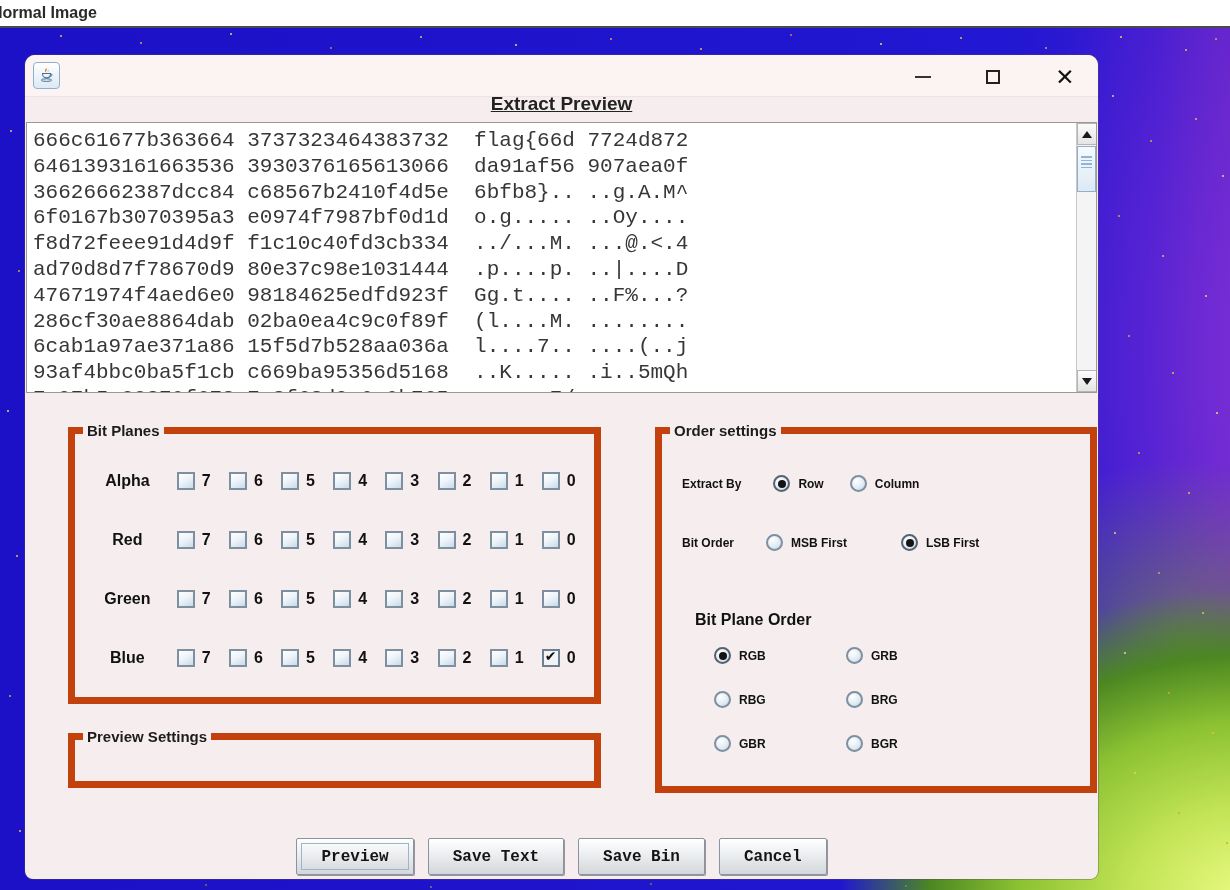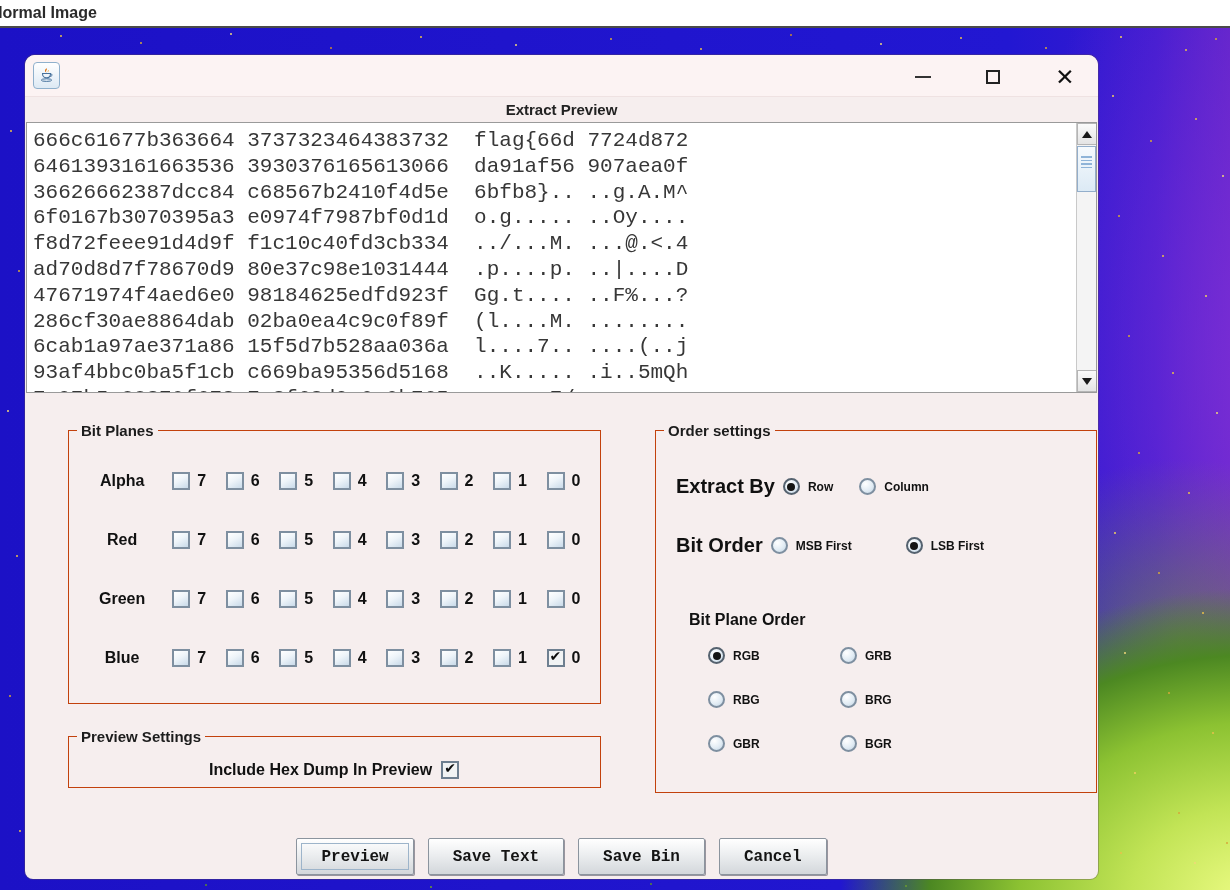--- a/index.html
+++ b/index.html
@@ -59,22 +59,22 @@
     background:linear-gradient(#ffffff,#dde9f4);
     display:flex; align-items:center; justify-content:center;
   }
   .wc { position:absolute; top:7px; width:30px; height:30px; display:flex; align-items:center; justify-content:center; cursor:default; }
   .wc-min  { right:160px; }
   .wc-max  { right:90px; }
   .wc-close{ right:18px; font-size:23px; color:#111; font-weight:400; }
   .glyph-min { width:16px; height:0; border-top:2px solid #333; }
   .glyph-max { width:14px; height:14px; border:2px solid #222; background:transparent; }
   .preview-title {
-    position:absolute; left:0; top:46px; width:100%; text-align:center;
-    font-size:15px; font-weight:bold; color:#222;
+    position:absolute; left:0; top:38px; width:100%; text-align:center;
+    font-size:19px; font-weight:bold; color:#222;text-decoration:underline;
   }
   
   .textarea {
     position:absolute; left:1px; top:67px; width:1071px; height:271px;
     background:#ffffff; border:1px solid #9a9a9a; overflow:hidden;
   }
   .hexrows {
     position:absolute; left:0; top:0; right:21px; bottom:0;
     padding:5px 0 0 6px; overflow:hidden;
     font-family:"Liberation Mono","DejaVu Sans Mono",monospace;
@@ -98,21 +98,21 @@
     background:linear-gradient(#f6fafd,#dcea f5); background:linear-gradient(#f6fafd,#dceaf5);
     border:1px solid #93aecb;
   }
   .sb-thumb::after {
     content:""; position:absolute; left:3px; right:3px; top:9px; height:13px;
     background:repeating-linear-gradient(to bottom,#8fb4d8 0 1.5px,transparent 1.5px 3.5px);
   }
   
   fieldset {
     position:absolute; margin:0; padding:0;
-    border:1px solid #c2410c; background:transparent;
+    border:7px solid #c2410c; background:transparent;
   }
   legend {
     margin-left:8px; padding:0 4px;
     font-size:15px; font-weight:bold; color:#1c1c1c;
   }
   .fs-bitplanes { left:43px; top:367px; width:533px; height:282px; }
   .fs-order     { left:630px; top:367px; width:442px; height:371px; }
   .fs-preview   { left:43px; top:673px; width:533px; height:60px; }
   
   .bp-rows { position:absolute; left:0; top:12px; right:0; }
@@ -141,21 +141,21 @@
   .radio.selected::after {
     content:""; position:absolute; left:50%; top:50%; width:8px; height:8px;
     margin:-4px 0 0 -4px; border-radius:50%; background:#141414;
   }
   .opt { display:flex; align-items:center; }
   .opt-label { margin-left:8px; font-size:12px; font-weight:bold; color:#111; }
   
   .os-row { position:absolute; left:20px; display:flex; align-items:center; }
   .os-row1 { top:36px; }
   .os-row2 { top:95px; }
-  .os-label { font-size:20px; font-weight:bold; color:#111; margin-right:8px; }
+  .os-label { font-size:12px; font-weight:bold; color:#111; margin-right:32px; }
   .os-row .opt { margin-right:26px; }
   .bpo-title { position:absolute; left:33px; top:172px; font-size:16px; font-weight:bold; color:#111; }
   .bpo-grid {
     position:absolute; left:52px; top:208px;
     display:grid; grid-template-columns:105px auto; row-gap:15px; column-gap:0;gap:27px;
   }
   
   .ps-row { position:absolute; left:140px; top:16px; display:flex; align-items:center; }
   .ps-label { font-size:16px; font-weight:bold; color:#111; margin-right:9px; }
   
@@ -423,24 +423,20 @@
           </span>
           <span class="opt">
             <span class="radio"></span>
             <span class="opt-label">BGR</span>
           </span>
         </div>
     </fieldset>
 
     <fieldset class="fs-preview">
       <legend>Preview Settings</legend>
-      <div class="ps-row">
-        <span class="ps-label">Include Hex Dump In Preview</span>
-        <span class="cb checked" id="ps-checkbox"></span>
-      </div>
     </fieldset>
 
     <div class="btn-row" id="btn-row">
         <button class="jbtn focused">Preview</button>
         <button class="jbtn">Save Text</button>
         <button class="jbtn">Save Bin</button>
         <button class="jbtn">Cancel</button>
       </div>
 
   </div>

